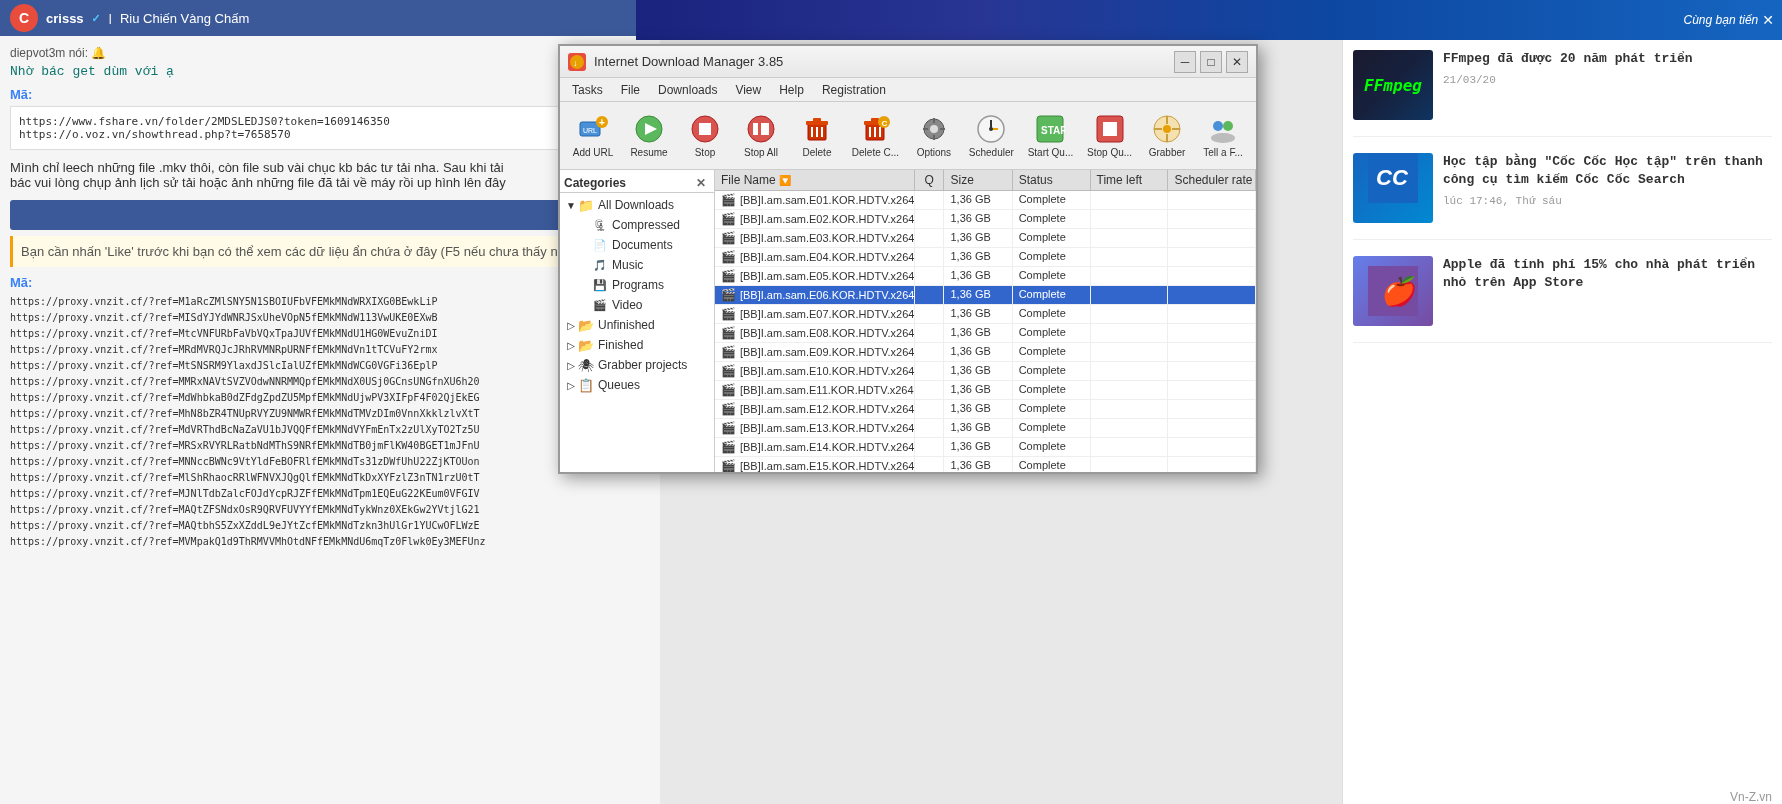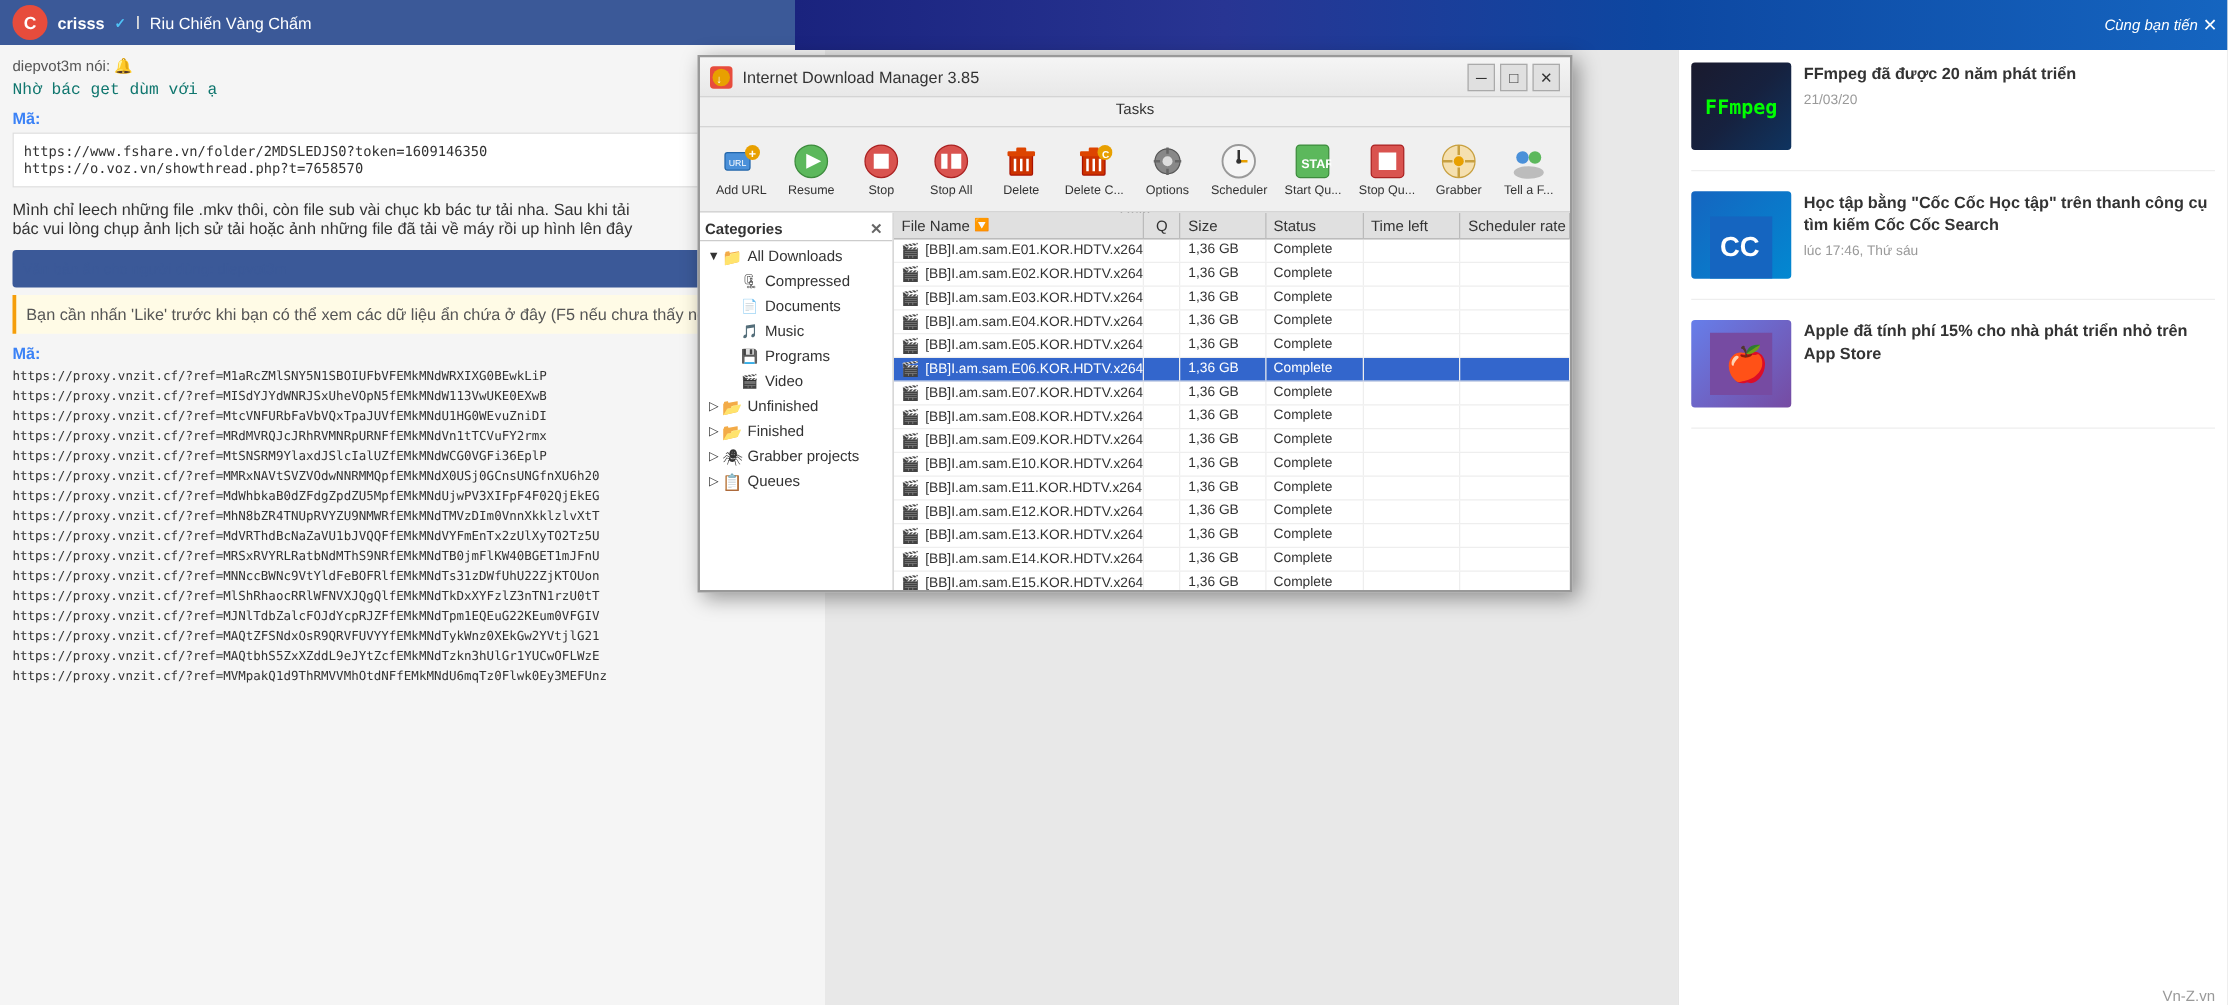--- a/index.html
+++ b/index.html
@@ -54,21 +54,21 @@
     .idm-title-text { flex: 1; font-size: 13px; color: #333; }
     .idm-win-btns { display: flex; gap: 4px; }
     .idm-win-btn {
       width: 22px; height: 22px; border: 1px solid #aaa; background: #e0e0e0;
       display: flex; align-items: center; justify-content: center; font-size: 12px; cursor: pointer; color: #333;
     }
 
     
     .idm-menubar {
       background: #f0f0f0; height: 24px; display: flex; align-items: center; padding: 0 4px;
-      border-bottom: 1px solid #ccc; gap: 2px; flex-direction: column;
+      border-bottom: 1px solid #ccc; gap: 2px;
     }
     .idm-menu-item { padding: 2px 8px; font-size: 12px; color: #333; cursor: pointer; }
 
     
     .idm-toolbar {
       background: #f0f0f0; height: 68px; display: flex; align-items: center; padding: 4px 8px; gap: 6px;
       border-bottom: 1px solid #ccc; overflow: hidden;
     }
     .toolbar-btn {
       display: flex; flex-direction: column; align-items: center; gap: 2px; padding: 4px 6px;
@@ -129,25 +129,25 @@
 
     .file-icon { font-size: 12px; }
 
     
     .blog-area {
       position: absolute; top: 40px; right: 0; width: 440px; height: 764px;
       background: white; border-left: 1px solid #ddd; overflow: hidden;
       padding: 10px;
     }
     .blog-item { display: flex; gap: 10px; margin-bottom: 16px; border-bottom: 1px solid #eee; padding-bottom: 16px; }
-    .blog-thumb { width: 80px; height: 70px; background: #2c3e50; display: flex; align-items: center; justify-content: center; flex-shrink: 0; border-radius: 3px; overflow: hidden; }
+    .blog-thumb { width: 80px; height: 70px; background: #2c3e50; display: flex; align-items: center; justify-content: center; flex-shrink: 0; border-radius: 3px; overflow: hidden; font-style: italic; }
     .blog-thumb-ffmpeg { background: linear-gradient(135deg, #1a1a2e 0%, #16213e 50%, #0f3460 100%); display: flex; align-items: center; justify-content: center; color: #00ff00; font-size: 18px; font-weight: bold; font-family: monospace; }
-    .blog-thumb-coccoc { background: linear-gradient(135deg, #1565c0 0%, #0288d1 100%); display: flex; align-items: flex-end; justify-content: center; }
+    .blog-thumb-coccoc { background: linear-gradient(135deg, #1565c0 0%, #0288d1 100%); display: flex; align-items: flex-start; justify-content: center; }
     .blog-thumb-apple { background: linear-gradient(135deg, #667eea 0%, #764ba2 100%); display: flex; align-items: center; justify-content: center; }
-    .blog-content { flex: 1; }
+    .blog-content { flex: 1; font-family: Liberation Mono, monospace; }
     .blog-title { font-size: 13px; font-weight: bold; color: #333; margin-bottom: 6px; line-height: 1.4; }
     .blog-date { font-size: 11px; color: #999; }
 
     .vn-z-footer { position: absolute; bottom: 0; right: 10px; font-size: 12px; color: #999; }
   </style>
 </head>
 <body>
 
 <div class="bg-chat">
   <div class="chat-header">

